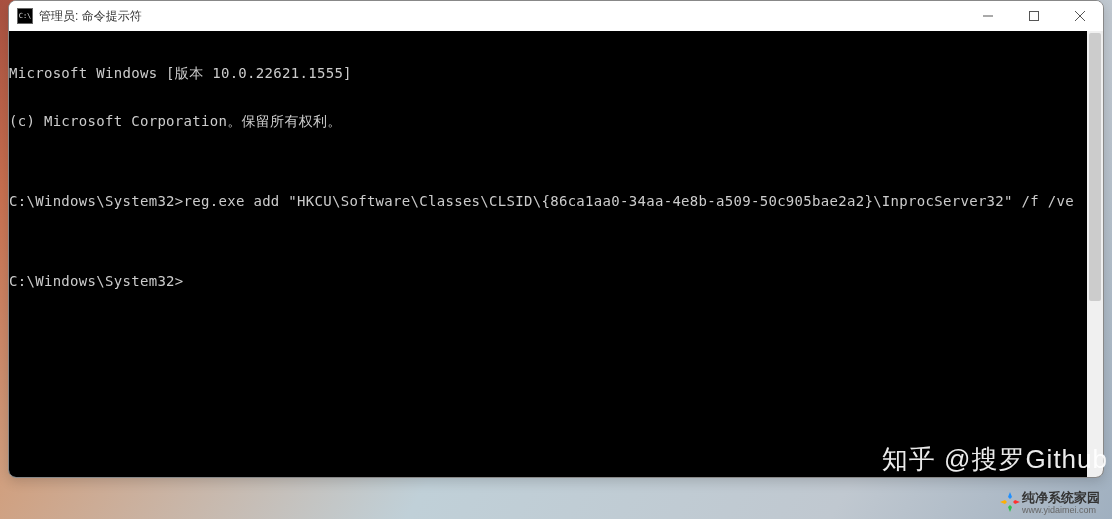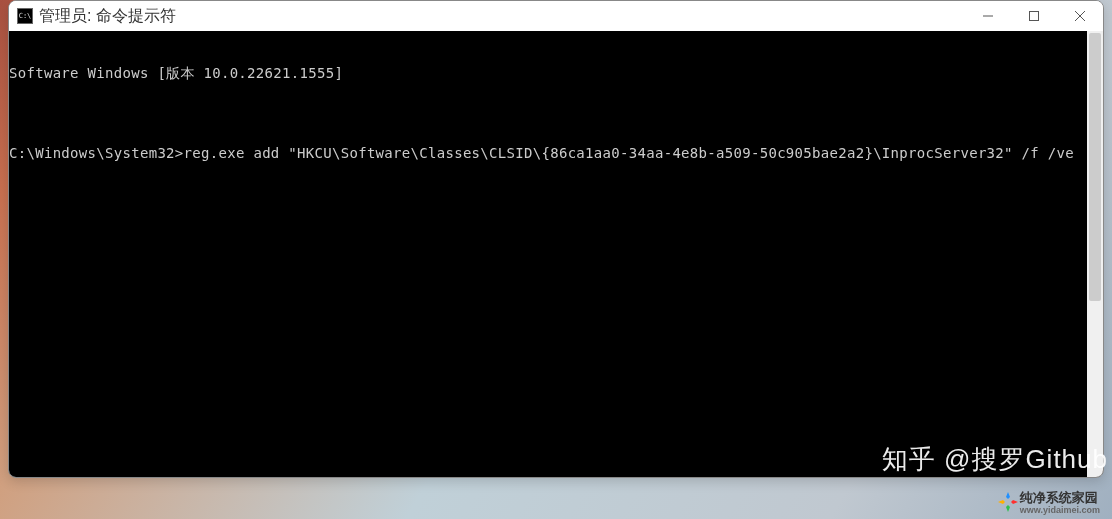--- a/index.html
+++ b/index.html
@@ -49,21 +49,21 @@
       background: #000;
       border: 1px solid #666;
       display: flex;
       align-items: center;
       justify-content: center;
       font-size: 7px;
       color: #ddd;
       font-family: monospace;
     }
     .title-text {
-      font-size: 16px;
+      font-size: 12px;
       color: #333;
     }
     .window-controls {
       display: flex;
       height: 100%;
     }
     .win-btn {
       width: 46px;
       height: 100%;
       display: flex;
@@ -136,21 +136,21 @@
     .wm-text {
       font-size: 13px;
       font-weight: bold;
       color: #333;
       font-family: "Microsoft YaHei", sans-serif;
     }
     .wm-url {
       font-size: 9px;
       color: #666;
       display: block;
-      font-weight: bold;
+      font-weight: normal;
       margin-top: -2px;
     }
   </style>
 </head>
 <body>
 
 <div class="window">
   <div class="titlebar">
     <div class="titlebar-left">
       <div class="app-icon">C:\</div>
@@ -169,24 +169,26 @@
       </div>
       <div class="win-btn close">
         <svg width="10" height="10" viewBox="0 0 10 10">
             <line x1="0" y1="0" x2="10" y2="10" stroke="currentColor" stroke-width="1"></line>
             <line x1="10" y1="0" x2="0" y2="10" stroke="currentColor" stroke-width="1"></line>
           </svg>
       </div>
     </div>
   </div>
   <div class="terminal">
-    <div class="terminal-line">Software Windows [版本 10.0.22621.1555]</div>
+    <div class="terminal-line">Microsoft Windows [版本 10.0.22621.1555]</div>
+    <div class="terminal-line">(c) Microsoft Corporation。保留所有权利。</div>
     <div class="terminal-line"></div>
     <div class="terminal-line">C:\Windows\System32&gt;reg.exe add "HKCU\Software\Classes\CLSID\{86ca1aa0-34aa-4e8b-a509-50c905bae2a2}\InprocServer32" /f /ve</div>
     <div class="terminal-line"></div>
+    <div class="terminal-line">C:\Windows\System32&gt;</div>
     <div class="scrollbar-track">
       <div class="scrollbar-thumb"></div>
     </div>
   </div>
 </div>
 
 <div class="watermark-1">知乎 @搜罗Github</div>
 
 <div class="watermark-2">
   <div class="wm-logo">

